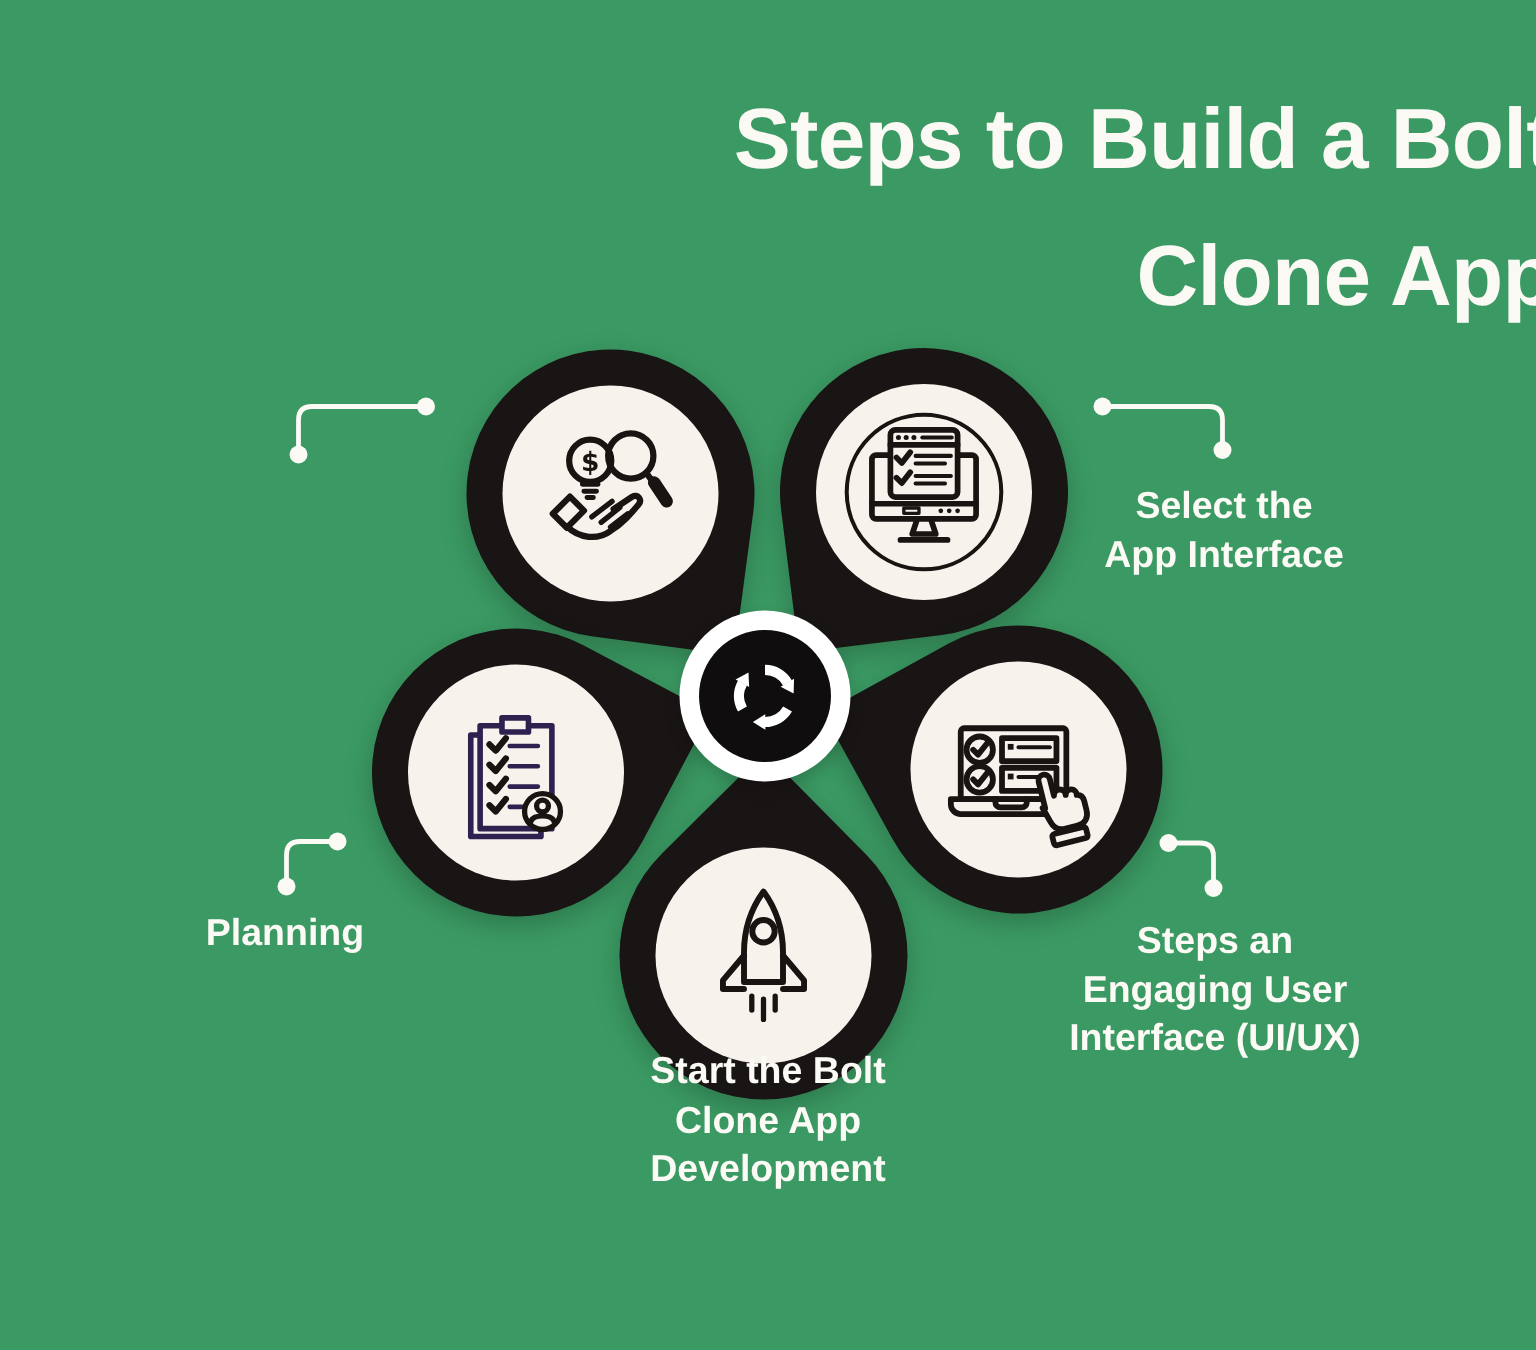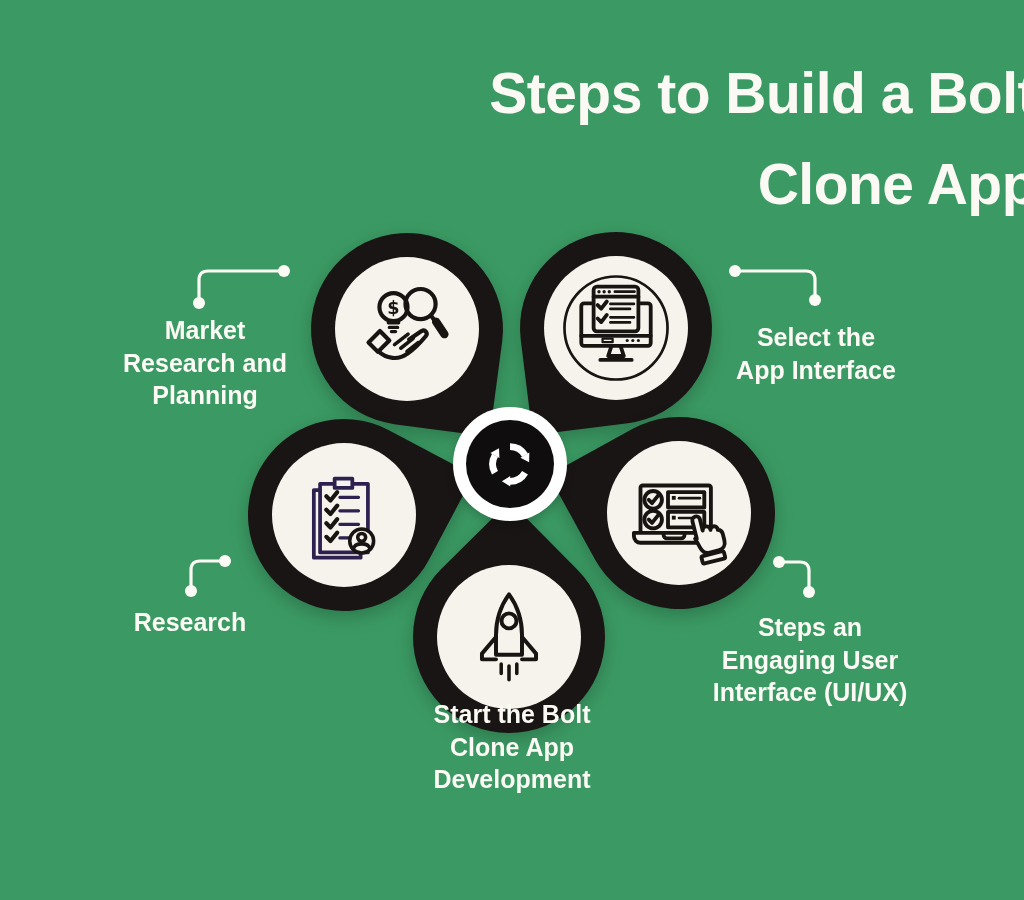--- a/index.html
+++ b/index.html
@@ -202,26 +202,23 @@
         <circle cx="199" cy="303" r="6"></circle>
       <circle cx="735" cy="271" r="6"></circle>
         <circle cx="815" cy="300" r="6"></circle>
       <circle cx="225" cy="561" r="6"></circle>
         <circle cx="191" cy="591" r="6"></circle>
       <circle cx="779" cy="562" r="6"></circle>
         <circle cx="809" cy="592" r="6"></circle>
     </g>
   </svg>
 
-  <div class="step-label l-market">Market
-Research and
-Planning</div>
   <div class="step-label l-features">Select the
 App Interface</div>
-  <div class="step-label l-testing">Research</div>
+  <div class="step-label l-testing">Planning</div>
   <div class="step-label l-design">Steps an
 Engaging User
 Interface (UI/UX)</div>
   <div class="step-label l-development">Start the Bolt
 Clone App
 Development</div>
 
 </div>
 
 </body></html>

